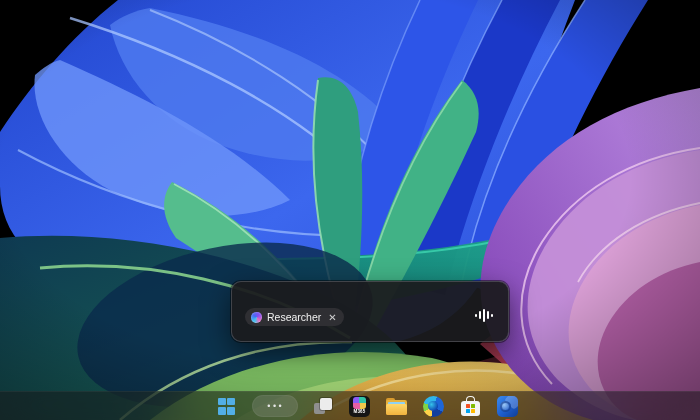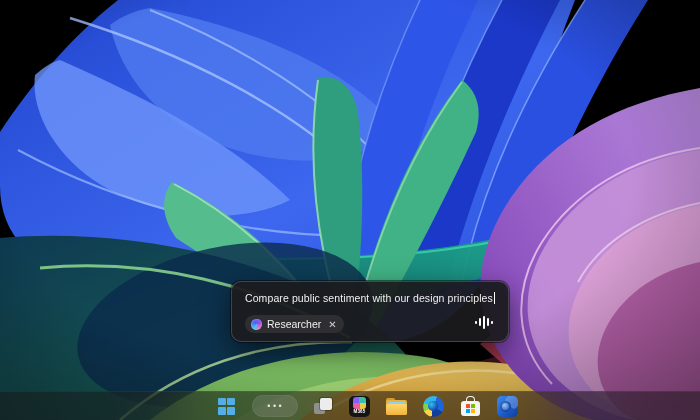--- a/index.html
+++ b/index.html
@@ -14,21 +14,21 @@
   
   .command-bar{
     position:absolute;left:231px;top:281px;width:278px;height:61px;
     background:var(--command-bg);border:1px solid rgba(140,140,150,.35);
     border-radius:10px;box-shadow:0 10px 28px rgba(0,0,0,.55),0 0 0 1px rgba(0,0,0,.45);
     padding:10px 13px 8px 13px;display:flex;flex-direction:column;justify-content:space-between;
   }
   .query-row{display:flex;align-items:center;white-space:nowrap;overflow:hidden;cursor:text;}
   .query-text{color:#efefef;font-size:10.5px;letter-spacing:.1px;}
   .caret{width:1px;height:12px;background:#fff;margin-left:1px;flex:0 0 auto;}
-  .bar-bottom{display:flex;align-items:flex-start;justify-content:space-between;}
+  .bar-bottom{display:flex;align-items:flex-start;justify-content:space-between;margin-top:16px;}
   .agent-chip{display:flex;align-items:center;gap:5px;height:18px;padding:0 7px 0 6px;
     background:var(--chip-bg);border-radius:11px;cursor:pointer;}
   .copilot-icon{width:11px;height:11px;border-radius:50% 46% 54% 50%;
     background:conic-gradient(from 210deg,#3ec6f0,#4668f5 95deg,#8a4df0 200deg,#e76bc0 290deg,#3ec6f0 360deg);
     box-shadow:inset 0 0 2px rgba(255,255,255,.5);}
   .chip-label{color:#f0f0f0;font-size:10.5px;}
   .chip-close{color:#cfcfcf;font-size:10px;margin-left:2px;cursor:pointer;}
   .voice{display:flex;align-items:center;gap:2px;height:14px;cursor:pointer;padding-right:2px;}
   .voice i{display:block;width:2px;background:#fff;border-radius:1px;}
   .voice i:nth-child(1){height:3px}.voice i:nth-child(2){height:8px}
@@ -171,24 +171,20 @@
     <path fill="url(#gPurple)" d="M700,88 C618,102 552,138 512,196 C472,254 468,318 512,370 C562,428 642,434 700,424 Z"></path>
     <path fill="#c48fd8" opacity=".95" d="M700,150 C635,160 582,190 550,238 C518,286 520,340 558,380 C604,424 662,428 700,420 Z"></path>
     <path fill="#da9fd4" opacity=".95" d="M700,205 C650,215 608,240 584,280 C560,320 564,364 596,394 C632,424 672,426 700,420 Z"></path>
     <path fill="#b560a8" d="M700,262 C660,270 626,292 608,324 C590,356 596,392 622,412 C648,430 678,428 700,422 Z"></path>
     <path stroke="#ecc6ee" stroke-width="2" fill="none" opacity=".85" d="M700,148 C630,158 574,192 542,242 C512,290 514,344 552,384"></path>
     <path stroke="#f3d4ec" stroke-width="1.8" fill="none" opacity=".75" d="M700,203 C645,214 600,242 578,282"></path>
     <rect width="700" height="420" fill="url(#gVig)"></rect>
   </svg>
 
   <div class="command-bar">
-    <div class="query-row">
-      <span class="query-text">Compare public sentiment with our design principles</span>
-      <span class="caret"></span>
-    </div>
     <div class="bar-bottom">
       <div class="agent-chip">
         <span class="copilot-icon"></span>
         <span class="chip-label">Researcher</span>
         <span class="chip-close">✕</span>
       </div>
       <div class="voice">
         <i></i>
           <i></i>
           <i></i>

